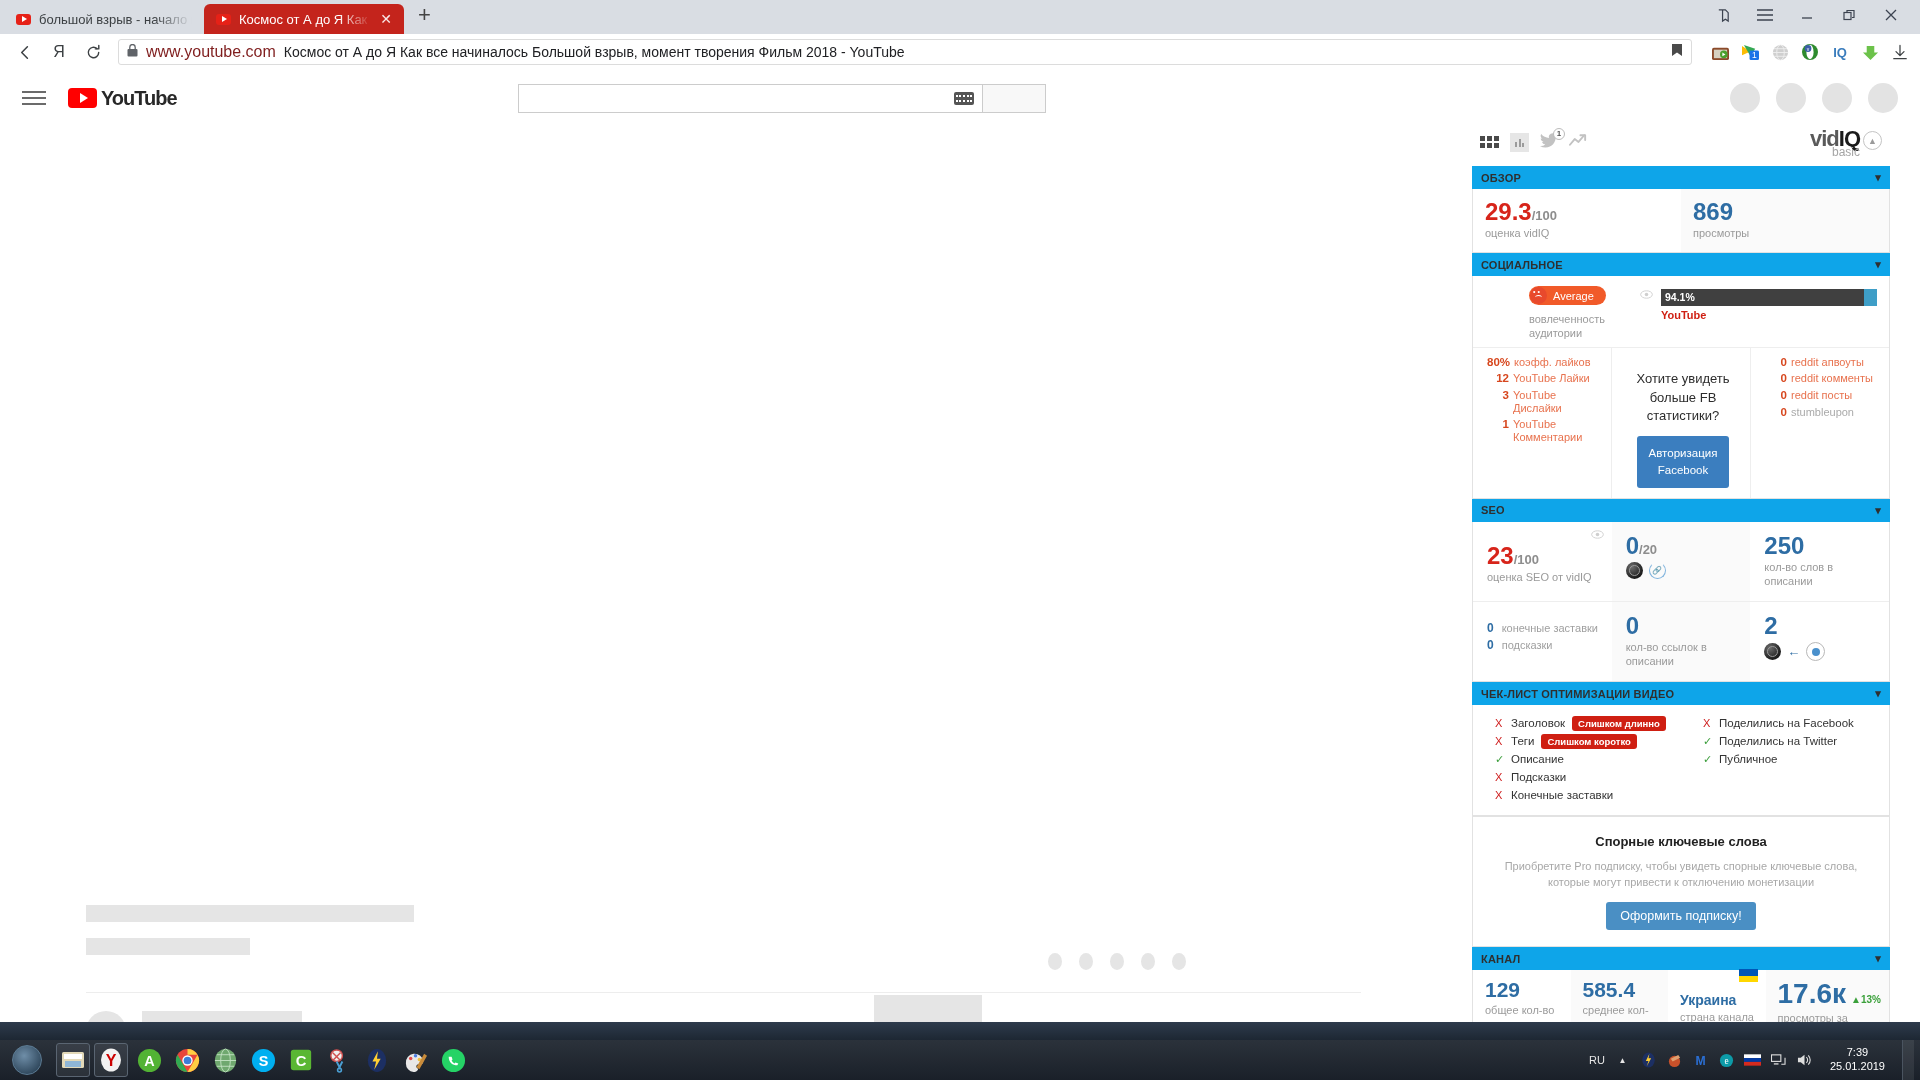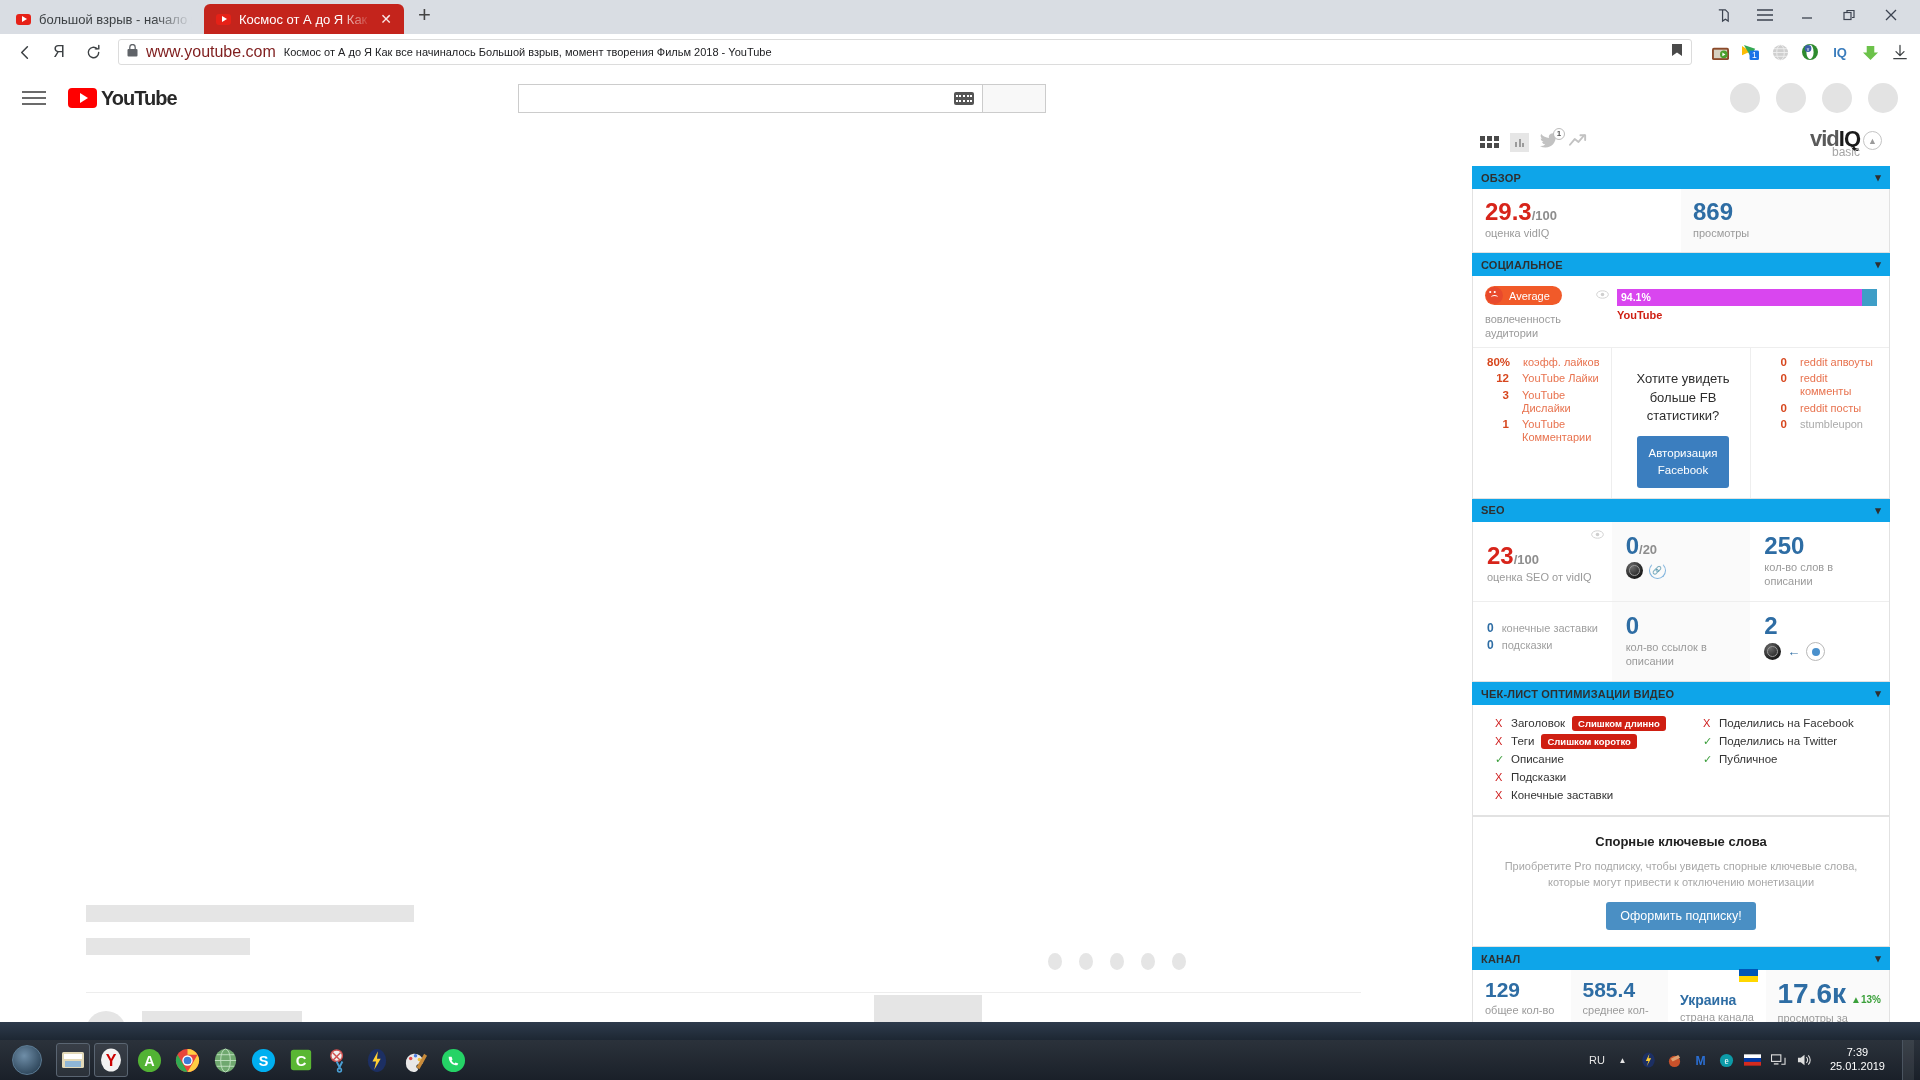--- a/index.html
+++ b/index.html
@@ -45,21 +45,21 @@
   .winctl { position: absolute; right: 8px; top: 0; height: 30px; display: flex; align-items: center; gap: 0; }
   .winbtn { width: 42px; height: 30px; display: flex; align-items: center; justify-content: center; color: #3c4350; }
 
   .navbar { height: 36px; background: #fff; display: flex; align-items: center; padding: 0 10px; gap: 4px; }
   .navicon { width: 30px; height: 30px; display: flex; align-items: center; justify-content: center; color: #3c4043; flex: 0 0 auto; }
   .urlbar {
     flex: 1; height: 26px; background: #fff; border: 1px solid #dcdcdc; border-radius: 3px;
     display: flex; align-items: center; padding: 0 8px; gap: 8px; margin: 0 6px; min-width: 0;
   }
   .url-domain { font-size: 16px; color: #7f1d1d; white-space: nowrap; }
-  .url-title { font-size: 11px; color: #202124; white-space: nowrap; overflow: hidden; }
+  .url-title { font-size: 14px; color: #202124; white-space: nowrap; overflow: hidden; }
   .url-right { margin-left: auto; display: flex; align-items: center; gap: 6px; }
   .ext-icons { display: flex; align-items: center; gap: 10px; padding-left: 8px; }
   .ext { width: 20px; height: 20px; display: flex; align-items: center; justify-content: center; font-size: 13px; }
 
   
   .page { position: absolute; top: 70px; left: 0; right: 0; bottom: 0; background: #fff; overflow: hidden; }
   .yt-header { height: 56px; display: flex; align-items: center; padding: 0 22px; background: #fff; }
   .hamburger { width: 24px; display: flex; flex-direction: column; gap: 4px; margin-right: 22px; }
   .hamburger i { display: block; height: 2px; background: #6b6b6b; }
   .yt-logo { display: flex; align-items: center; gap: 4px; }
@@ -118,38 +118,38 @@
   .vq-cell.alt { background: #fafafa; }
   .vq-big { font-size: 24px; font-weight: bold; line-height: 1.05; }
   .vq-big.red { color: #d7241a; }
   .vq-big.blue { color: #3b7dbd; }
   .vq-big.navy { color: #2e6da4; }
   .vq-suffix { font-size: 13px; font-weight: bold; color: #8d8d8d; }
   .vq-lbl { color: #9a9a9a; font-size: 11px; margin-top: 2px; line-height: 1.28; }
 
   
   .soc-top { display: flex; padding: 10px 12px 6px 12px; gap: 14px; }
-  .soc-left { width: 118px; position: relative; }
+  .soc-left { width: 118px; position: relative; margin-left: 44px; }
   .avg-pill { display: inline-flex; align-items: center; background: #f15a29; border-radius: 11px; height: 19px; padding-right: 12px; }
   .avg-face { width: 17px; height: 17px; border-radius: 50%; background: #e8492c; margin: 1px; position: relative; }
   .avg-face::before { content:"••"; position:absolute; top:1px; left:3px; font-size:7px; color:#fff; letter-spacing:2px; }
   .avg-face::after { content:""; position:absolute; bottom:4px; left:5px; width:7px; height:4px; border-top:1.5px solid #fff; border-radius:50% 50% 0 0; }
   .avg-txt { color: #fff; font-size: 11px; padding-left: 5px; }
   .soc-sub { color: #9a9a9a; font-size: 11px; margin-top: 7px; line-height: 1.25; }
   .eye-icon { position: absolute; right: -6px; top: 2px; color: #cfcfcf; font-size: 12px; }
   .soc-bar-wrap { flex: 1; padding-top: 3px; }
   .soc-bar { height: 17px; display: flex; }
-  .soc-bar-main { background: #d946ef; color: #fff; font-size: 10.5px; font-weight: bold; padding: 2px 0 0 4px; }
+  .soc-bar-main { background: #404040; color: #fff; font-size: 10.5px; font-weight: bold; padding: 2px 0 0 4px; }
   .soc-bar-tail { background: #3e9ec7; }
   .soc-bar-lbl { color: #cf1f12; font-size: 11px; font-weight: bold; margin-top: 3px; }
 
   .soc-cols { display: flex; border-top: 1px solid #eee; }
   .soc-col { flex: 1; padding: 8px 10px 10px 14px; }
   .soc-col.mid { background: #fff; text-align: center; padding-top: 22px; border-left: 1px solid #eee; border-right: 1px solid #eee;}
-  .stat-row { display: flex; gap: 13px; align-items: flex-start; margin-bottom: 4px; }
+  .stat-row { display: flex; gap: 4px; align-items: flex-start; margin-bottom: 4px; }
   .stat-n { color: #d7471e; font-weight: bold; font-size: 11.5px; min-width: 22px; text-align: right; }
   .stat-l { color: #e8724e; font-size: 11px; line-height: 1.15; }
   .fb-q { font-size: 13px; color: #2c2c2c; line-height: 1.45; }
   .fb-btn { background: #3b7ebf; color: #fff; border-radius: 3px; padding: 9px 10px; font-size: 11.5px; margin: 10px auto 0 auto; width: 92px; line-height: 1.45; }
 
   
   .seo-grid-r { display: flex; border-top: 1px solid #eee; }
   .seo-cell { flex: 1; padding: 11px 12px 13px 14px; position: relative; }
   .seo-cell.g { background: #fafafa; }
   .mini-row { display: flex; align-items: center; gap: 6px; margin-top: 4px; }

